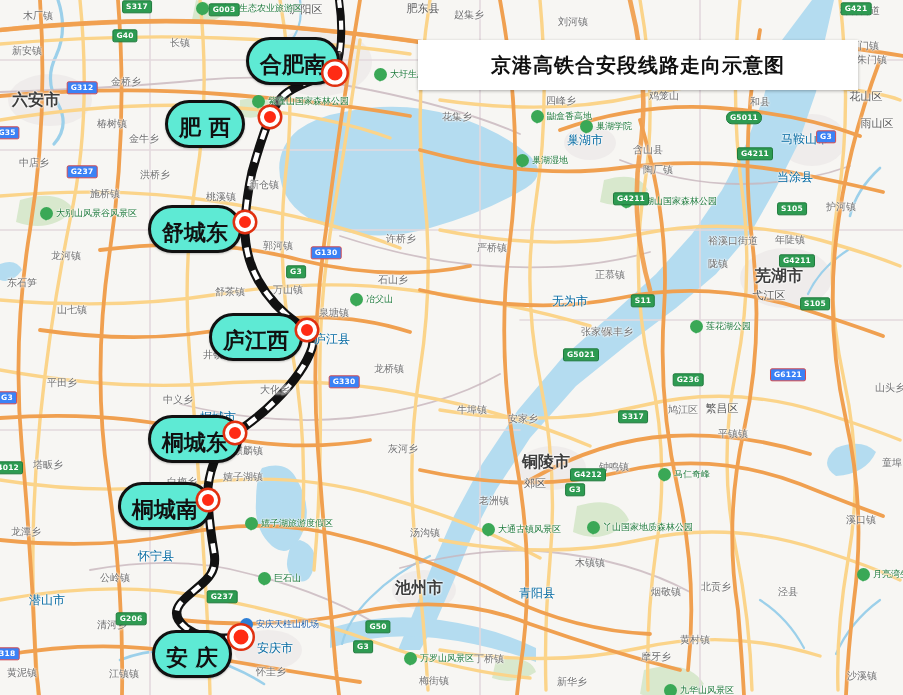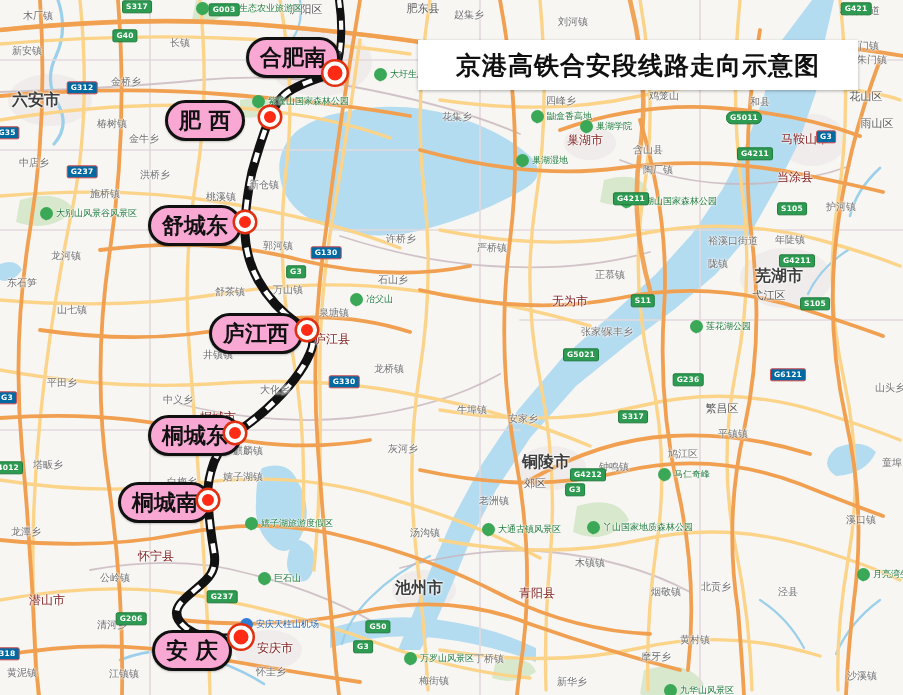--- a/index.html
+++ b/index.html
@@ -12,31 +12,31 @@
   #map-canvas{position:absolute;left:0;top:0;width:903px;height:695px;}
   
   #title-plate{
     position:absolute;left:418px;top:40px;width:440px;height:50px;
     background:#ffffff;
     box-shadow:0 1px 3px rgba(0,0,0,.30);
     display:flex;align-items:center;justify-content:center;
     z-index:40;
   }
   #title-plate .t{
-    font-size:25px;font-weight:bold;color:#101010;
+    font-size:20px;font-weight:bold;color:#101010;
     letter-spacing:1px;line-height:1;
     white-space:nowrap;
   }
   
   .stn-label{
     position:absolute;z-index:35;
-    background:#f9a8d4;
+    background:#5eead4;
     border:3px solid #111111;
     border-radius:999px;
-    padding:6px 11px 4px 11px;
+    padding:13px 11px 4px 11px;
     font-size:22px;font-weight:bold;color:#111111;
     line-height:1.12;white-space:nowrap;
     box-shadow:0 1px 2px rgba(0,0,0,.22);
   }
   
   .stn-dot{
     position:absolute;z-index:36;border-radius:50%;
     background:#ff2b14;
     border:4px solid #ffffff;
     box-shadow:0 0 0 2.5px #e03010, 0 1px 2px rgba(0,0,0,.35);
@@ -63,32 +63,32 @@
   }
   .poi .ptxt.blue{color:#1f5fa8;}
   
   .pl{
     position:absolute;z-index:18;white-space:nowrap;
     color:#6f6f6f;font-size:10px;
     text-shadow:0 0 2px #fff,0 0 2px #fff,0 0 3px #fff;
     transform:translate(-50%,-50%);
   }
   .pl.city{color:#3d3d3d;font-size:16px;font-weight:bold;}
-  .pl.county{color:#7f1d1d;font-size:12px;}
+  .pl.county{color:#0369a1;font-size:12px;}
   .pl.dist{color:#5a5a5a;font-size:11px;}
   
   .shield{
     position:absolute;z-index:22;
     font-size:7.5px;color:#fff;font-weight:bold;
     padding:1px 3px;border-radius:2px;
     transform:translate(-50%,-50%);
     line-height:1.25;letter-spacing:.2px;
   }
   .shield.g{background:#2e9b52;border:1px solid #1f7a3c;}
-  .shield.r{background:#0369a1;border:1px solid #d44a4e;}
+  .shield.r{background:#3b82f6;border:1px solid #d44a4e;}
 </style>
 </head>
 <body>
 
 <div id="map-root">
 
   <svg id="map-canvas" viewBox="0 0 903 695">
     <defs>
       <style>
         .rdA{stroke:#f0a050;fill:none;stroke-linecap:round;stroke-linejoin:round;}
@@ -346,21 +346,21 @@
       <div class="pl " style="left: 860px; top: 11px;">柿林街道</div>
       <div class="pl " style="left: 522px; top: 62px;">陈扬镇</div>
       <div class="pl " style="left: 434px; top: 681px;">梅街镇</div>
       <div class="pl " style="left: 572px; top: 682px;">新华乡</div>
       <div class="pl " style="left: 489px; top: 659px;">丁桥镇</div>
       <div class="pl " style="left: 656px; top: 657px;">摩牙乡</div>
       <div class="pl " style="left: 862px; top: 676px;">沙溪镇</div>
       <div class="pl " style="left: 861px; top: 520px;">溪口镇</div>
       <div class="pl " style="left: 892px; top: 463px;">童埠</div>
       <div class="pl " style="left: 890px; top: 388px;">山头乡</div>
-      <div class="pl " style="left: 683px; top: 410px; margin-top: 44px;">鸠江区</div>
+      <div class="pl " style="left: 683px; top: 410px;">鸠江区</div>
       <div class="pl " style="left: 614px; top: 467px;">钟鸣镇</div>
     </div>
 
   <div id="pois-layer">
       <div class="poi" style="left: 196px; top: 2px;">
         <span class="pin"></span>
         <span class="ptxt">三十岗生态农业旅游区</span>
       </div>
       <div class="poi" style="left: 374px; top: 68px;">
         <span class="pin"></span>

